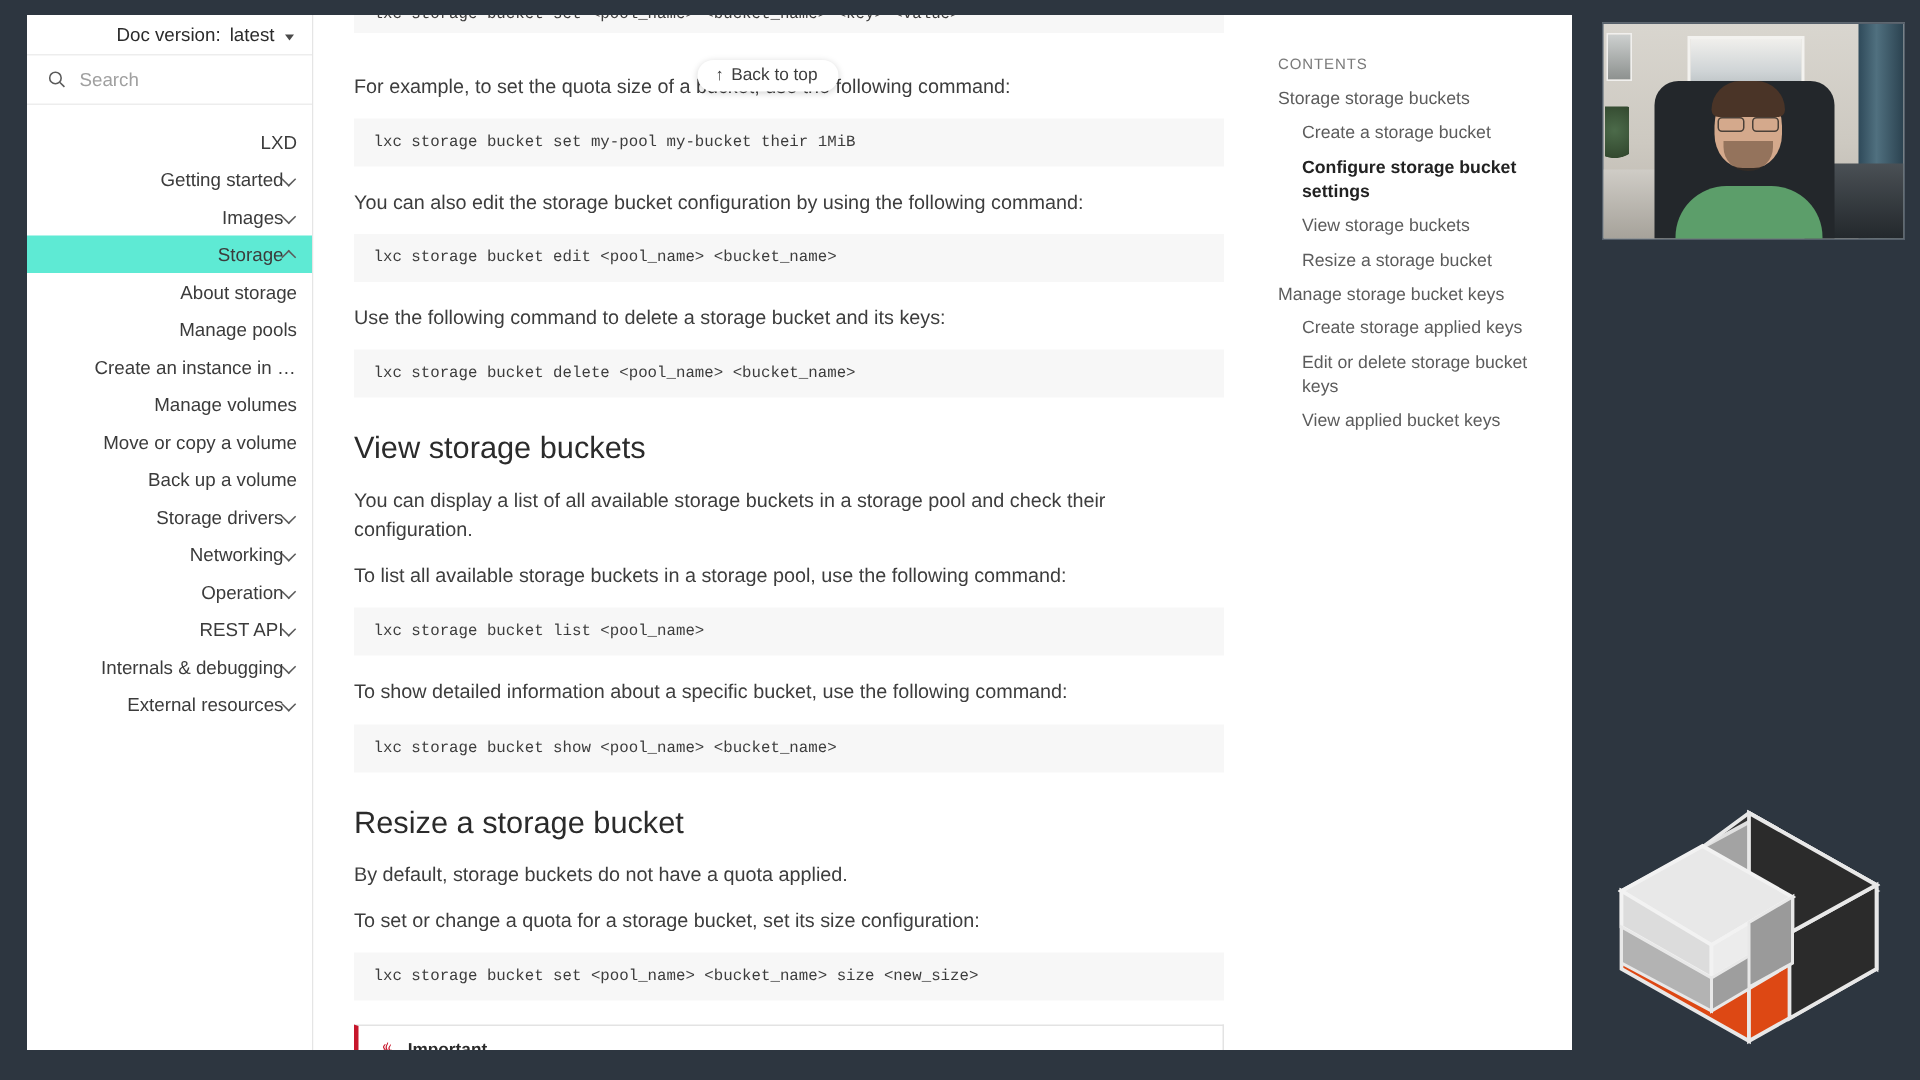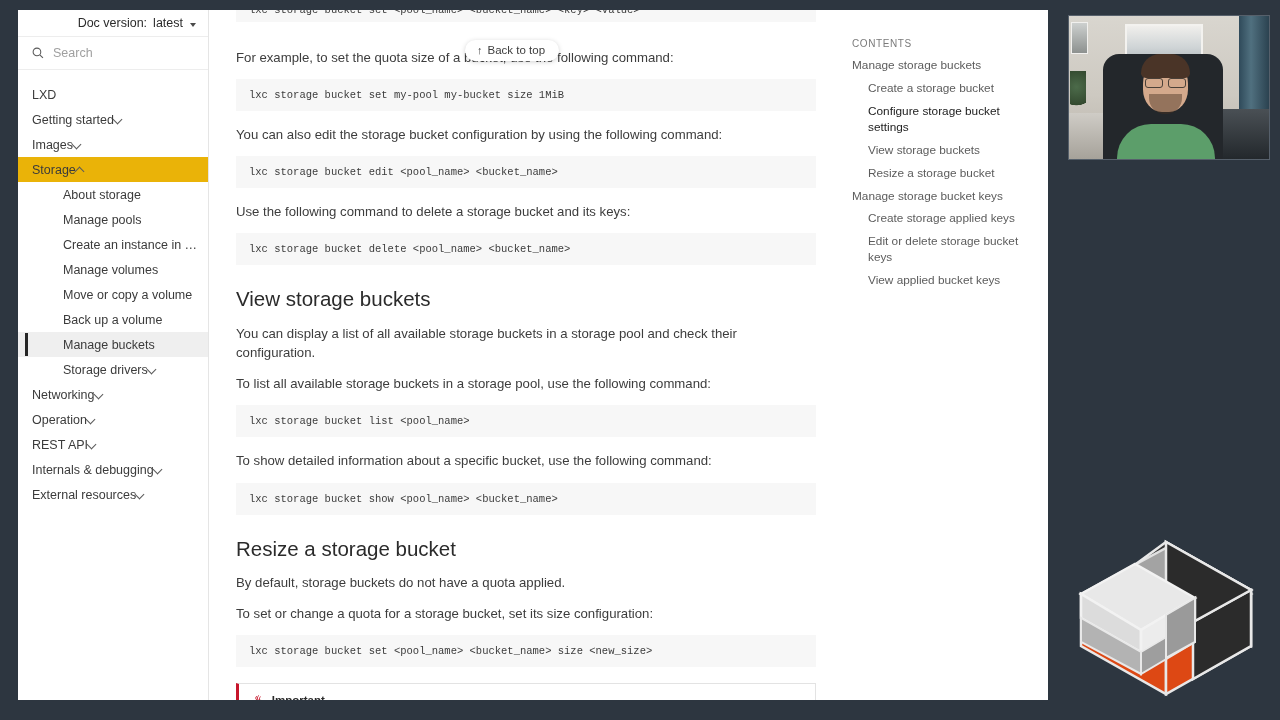--- a/index.html
+++ b/index.html
@@ -78,29 +78,29 @@
 
   #navlist {
     padding-top: 12px;
     flex: 1;
     overflow: hidden;
   }
   .nav-item {
     position: relative;
     display: flex;
     align-items: center;
-    justify-content: flex-start;
+    justify-content: flex-end;
     height: 25px;
     padding: 0 10px 0 14px;
     color: #3b3b3b;
     font-size: 12.5px;
     white-space: nowrap;
   }
   .nav-item.lvl2 { padding-left: 45px; }
-  .nav-item.section-open { background: #eab308; }
+  .nav-item.section-open { background: #5eead4; }
   .nav-item.active { background: #efefef; }
   .nav-item.active::before {
     content: "";
     position: absolute;
     left: 7px; top: 1px; bottom: 1px;
     width: 3px;
     background: #262626;
   }
   .nav-label { overflow: hidden; text-overflow: ellipsis; }
   .chev {
@@ -217,21 +217,21 @@
     letter-spacing: 0.6px;
     color: #7a7a7a;
     margin-bottom: 9px;
   }
   .toc-item {
     color: #5c5c5c;
     line-height: 1.35;
     margin-bottom: 7px;
   }
   .toc-item.lvl2 { padding-left: 16px; }
-  .toc-item.current { color: #222; font-weight: normal; }
+  .toc-item.current { color: #222; font-weight: bold; }
 
   
   #webcam {
     position: absolute;
     left: 1068px; top: 15px;
     width: 200px; height: 143px;
     border: 1px solid #56606b;
     overflow: hidden;
     background: #9fa7ab;
   }
@@ -385,23 +385,20 @@
           </div>
           <div class="nav-item lvl2">
             <span class="nav-label">Manage volumes</span>
           </div>
           <div class="nav-item lvl2">
             <span class="nav-label">Move or copy a volume</span>
           </div>
           <div class="nav-item lvl2">
             <span class="nav-label">Back up a volume</span>
           </div>
-          <div class="nav-item lvl2 active">
-            <span class="nav-label">Manage buckets</span>
-          </div>
           <div class="nav-item lvl2">
             <span class="nav-label">Storage drivers</span>
             <span class="chev"></span>
           </div>
           <div class="nav-item">
             <span class="nav-label">Networking</span>
             <span class="chev"></span>
           </div>
           <div class="nav-item">
             <span class="nav-label">Operation</span>
@@ -421,21 +418,21 @@
           </div>
         </div>
     </div>
 
     <div id="content">
 
       <div id="doc">
         <div class="partial-code">lxc storage bucket set &lt;pool_name&gt; &lt;bucket_name&gt; &lt;key&gt; &lt;value&gt;</div>
         <div id="blocks">
             <p class="para">For example, to set the quota size of a bucket, use the following command:</p>
-            <pre class="code">lxc storage bucket set my-pool my-bucket size 1MiB</pre>
+            <pre class="code">lxc storage bucket set my-pool my-bucket their 1MiB</pre>
             <p class="para">You can also edit the storage bucket configuration by using the following command:</p>
             <pre class="code">lxc storage bucket edit &lt;pool_name&gt; &lt;bucket_name&gt;</pre>
             <p class="para">Use the following command to delete a storage bucket and its keys:</p>
             <pre class="code">lxc storage bucket delete &lt;pool_name&gt; &lt;bucket_name&gt;</pre>
             <h2 class="head">View storage buckets</h2>
             <p class="para">You can display a list of all available storage buckets in a storage pool and check their configuration.</p>
             <p class="para">To list all available storage buckets in a storage pool, use the following command:</p>
             <pre class="code">lxc storage bucket list &lt;pool_name&gt;</pre>
             <p class="para">To show detailed information about a specific bucket, use the following command:</p>
             <pre class="code">lxc storage bucket show &lt;pool_name&gt; &lt;bucket_name&gt;</pre>
@@ -455,21 +452,21 @@
       </div>
 
       <div id="back-to-top">
         <span class="arrow-up">↑</span>
         <span>Back to top</span>
       </div>
 
       <div id="toc">
         <div class="toc-heading">CONTENTS</div>
         <div id="toc-list">
-            <div class="toc-item">Manage storage buckets</div>
+            <div class="toc-item">Storage storage buckets</div>
             <div class="toc-item lvl2">Create a storage bucket</div>
             <div class="toc-item lvl2 current">Configure storage bucket settings</div>
             <div class="toc-item lvl2">View storage buckets</div>
             <div class="toc-item lvl2">Resize a storage bucket</div>
             <div class="toc-item">Manage storage bucket keys</div>
             <div class="toc-item lvl2">Create storage applied keys</div>
             <div class="toc-item lvl2">Edit or delete storage bucket keys</div>
             <div class="toc-item lvl2">View applied bucket keys</div>
           </div>
       </div>

